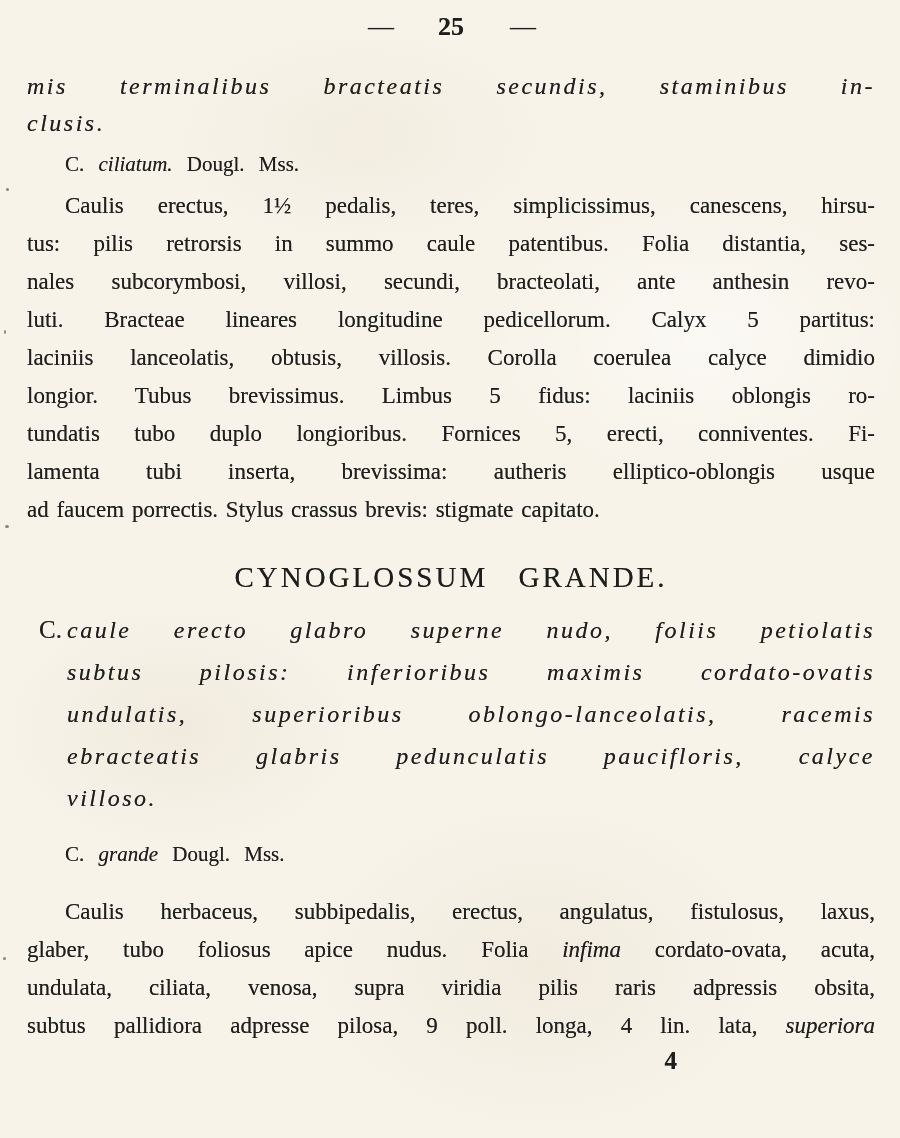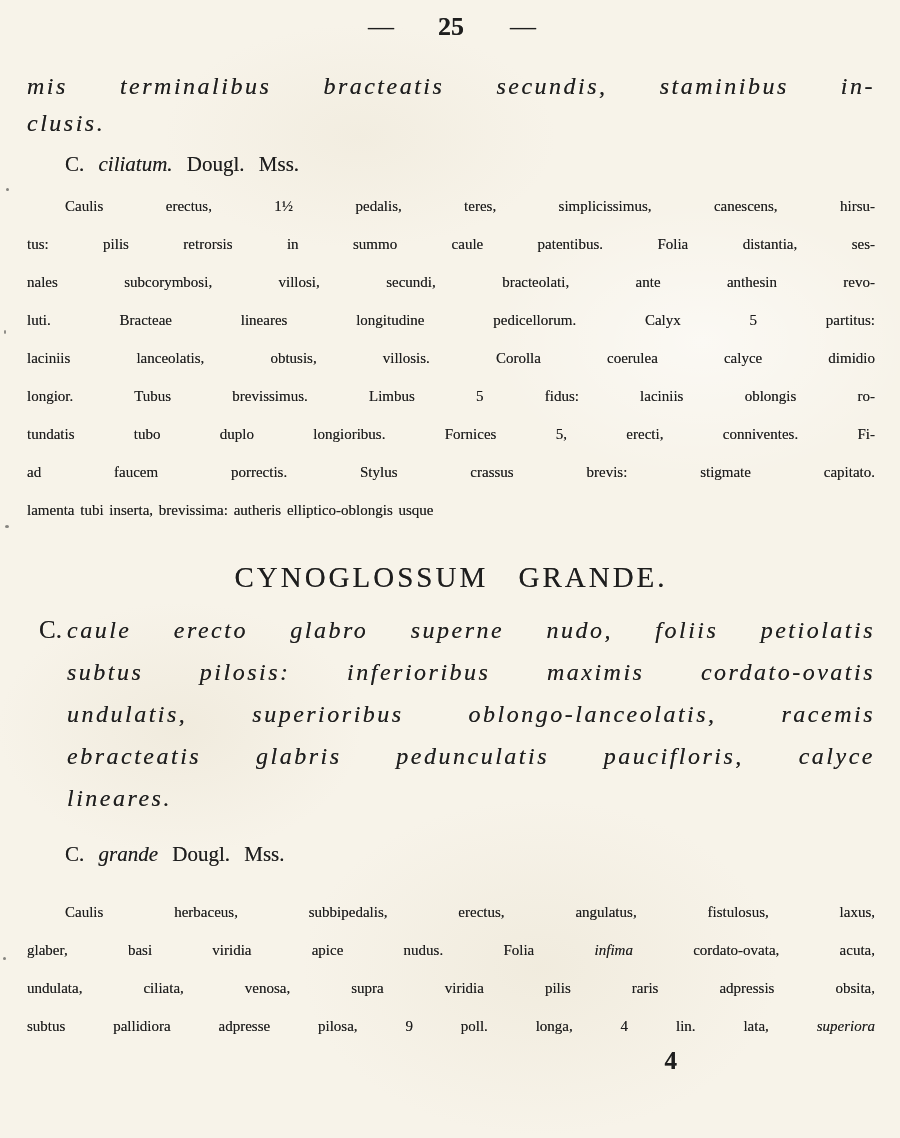--- a/index.html
+++ b/index.html
@@ -49,21 +49,21 @@
   .continuation .line { line-height: 37px; height: 37px; }
 
   
   .ref-line {
     font-size: 21px; word-spacing: 9px;
     text-indent: 38px; margin-top: 3px;
   }
   .ref-line .line { line-height: 38px; height: 38px; }
 
   
-  .body-par { font-size: 15px; word-spacing: 2px; margin-top: 4px; }
+  .body-par { font-size: 23px; word-spacing: 2px; margin-top: 4px; }
   .body-par .line { line-height: 38px; height: 38px; }
   .body-par .line:first-child { text-indent: 38px; }
 
   
   .species-heading {
     text-align: center; font-weight: normal; font-size: 29px;
     letter-spacing: 3px; word-spacing: 20px;
     margin-top: 30px; line-height: 36px;
   }
 
@@ -110,42 +110,42 @@
       </div>
 
     <div class="body-par j last-left">
         <div class="line"><span>Caulis erectus, 1½ pedalis, teres, simplicissimus, canescens, hirsu-</span></div>
         <div class="line"><span>tus: pilis retrorsis in summo caule patentibus.  Folia distantia, ses-</span></div>
         <div class="line"><span>nales subcorymbosi, villosi, secundi, bracteolati, ante anthesin revo-</span></div>
         <div class="line"><span>luti.  Bracteae lineares longitudine pedicellorum.  Calyx 5 partitus:</span></div>
         <div class="line"><span>laciniis lanceolatis, obtusis, villosis.  Corolla coerulea calyce dimidio</span></div>
         <div class="line"><span>longior.  Tubus brevissimus.  Limbus 5 fidus: laciniis oblongis ro-</span></div>
         <div class="line"><span>tundatis tubo duplo longioribus.  Fornices 5, erecti, conniventes.  Fi-</span></div>
+        <div class="line"><span>lamenta tubi inserta, brevissima: autheris elliptico-oblongis usque</span></div>
         <div class="line"><span>ad faucem porrectis.  Stylus crassus brevis: stigmate capitato.</span></div>
-        <div class="line"><span>lamenta tubi inserta, brevissima: autheris elliptico-oblongis usque</span></div>
       </div>
 
     <div class="species-heading">CYNOGLOSSUM GRANDE.</div>
 
     <div class="diagnosis diagnosis-hang j last-left">
       <span class="hang-label">C.</span>
     <div class="line"><span class="it">caule erecto glabro superne nudo, foliis petiolatis</span></div>
         <div class="line"><span class="it">subtus pilosis: inferioribus maximis cordato-ovatis</span></div>
         <div class="line"><span class="it">undulatis, superioribus oblongo-lanceolatis, racemis</span></div>
         <div class="line"><span class="it">ebracteatis glabris pedunculatis paucifloris, calyce</span></div>
-        <div class="line"><span class="it">lineares.</span></div>
+        <div class="line"><span class="it">villoso.</span></div>
       </div>
 
     <div class="ref-line ref-grande">
         <div class="line"><span>C. </span><span class="it">grande</span><span> Dougl. Mss.</span></div>
       </div>
 
     <div class="body-par par-grande j">
         <div class="line"><span>Caulis herbaceus, subbipedalis, erectus, angulatus, fistulosus, laxus,</span></div>
-        <div class="line"><span>glaber, basi viridia apice nudus.  Folia </span><span class="it">infima</span><span> cordato-ovata, acuta,</span></div>
+        <div class="line"><span>glaber, tubo foliosus apice nudus.  Folia </span><span class="it">infima</span><span> cordato-ovata, acuta,</span></div>
         <div class="line"><span>undulata, ciliata, venosa, supra viridia pilis raris adpressis obsita,</span></div>
         <div class="line"><span>subtus pallidiora adpresse pilosa, 9 poll. longa, 4 lin. lata, </span><span class="it">superiora</span></div>
       </div>
 
     <div class="signature">4</div>
 
   </div>
 
   <div class="speck" style="left:6px; top:188px; width:3px; height:3px;"></div>
   <div class="speck" style="left:4px; top:330px; width:2px; height:4px;"></div>

